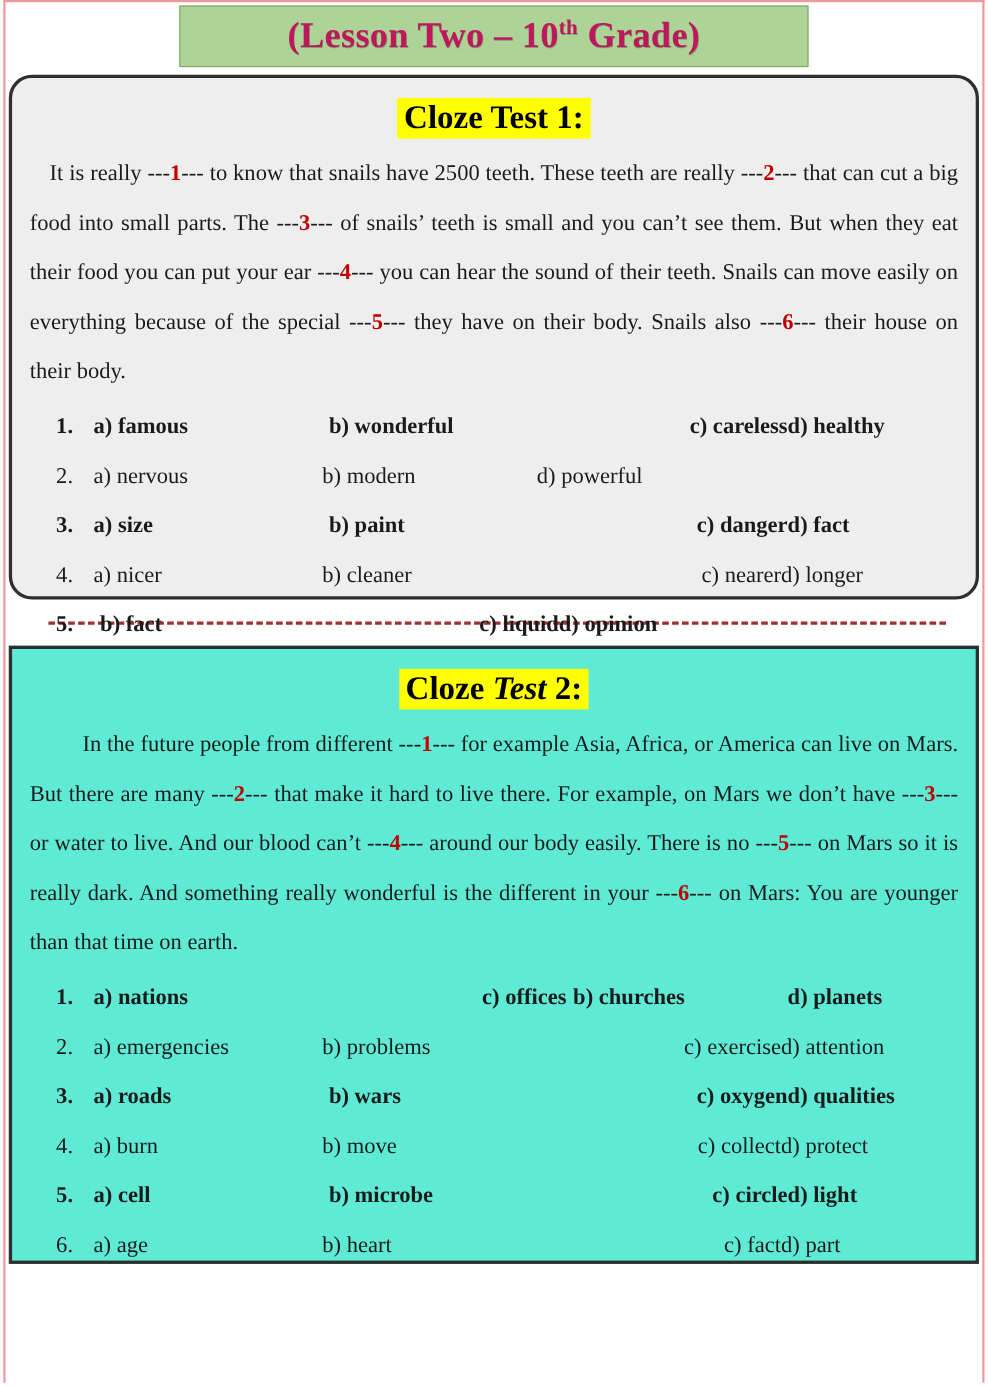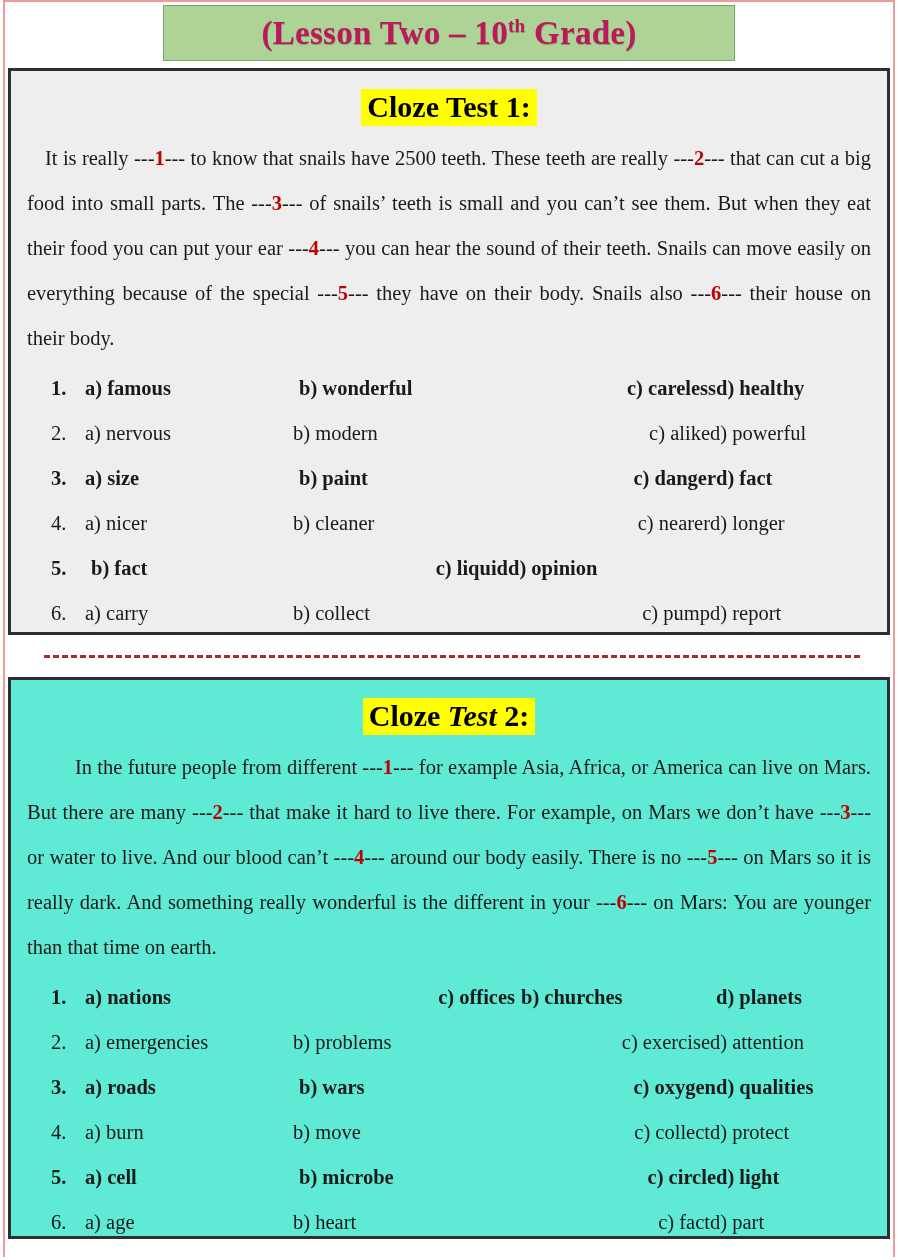--- a/index.html
+++ b/index.html
@@ -73,22 +73,23 @@
     border: 3px solid #2f2f2f;
     box-sizing: border-box;
     position: relative;
   }
   .test-box.gray { background: #eeeeee; }
   .test-box.green { background: #5eead4; }
 
   #test1-box {
     margin: 7px 0 0 0;
     width: 882px;
-    height: 567px;
+    height: 477px;
     padding: 0 10px;
+    border-radius: 21px;
   }
   #test2-box {
     margin: 0;
     width: 882px;
     height: 562px;
     padding: 0 10px;
   }
 
   
   .test-heading {
@@ -192,21 +193,20 @@
           <div class="opt-num">1.</div>
           <div class="opt-cell opt-a">a) famous</div>
           <div class="opt-cell opt-b">b) wonderful</div>
           <div class="opt-cell opt-c">c) careless</div>
           <div class="opt-cell opt-d">d) healthy</div>
         </div>
         <div class="opt-row">
           <div class="opt-num">2.</div>
           <div class="opt-cell opt-a">a) nervous</div>
           <div class="opt-cell opt-b">b) modern</div>
-          <div class="opt-cell opt-c">c) alike</div>
           <div class="opt-cell opt-d">d) powerful</div>
         </div>
         <div class="opt-row bold">
           <div class="opt-num">3.</div>
           <div class="opt-cell opt-a">a) size</div>
           <div class="opt-cell opt-b">b) paint</div>
           <div class="opt-cell opt-c">c) danger</div>
           <div class="opt-cell opt-d">d) fact</div>
         </div>
         <div class="opt-row">

